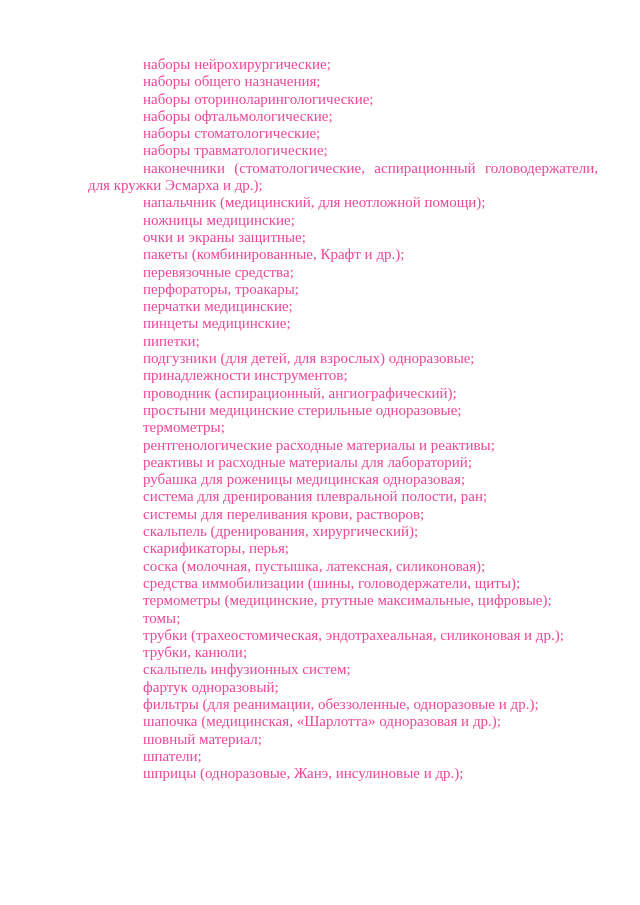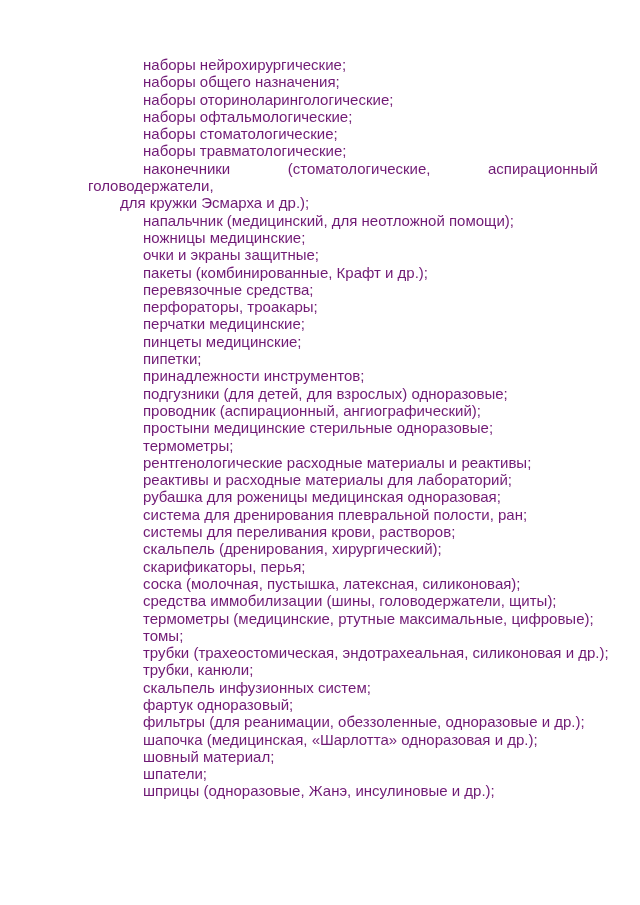--- a/index.html
+++ b/index.html
@@ -6,22 +6,22 @@
     margin: 0;
     padding: 0;
     background: #ffffff;
   }
   .page {
     position: relative;
     width: 640px;
     height: 850px;
     background: #ffffff;
     overflow: hidden;
-    font-family: Liberation Sans, sans-serif;
-    color: #701a75;
+    font-family: Liberation Serif, serif;
+    color: #ec4899;
   }
   .text-block {
     position: absolute;
     left: 88px;
     top: 56px;
     width: 510px;
     font-size: 15px;
     line-height: 17.3px;
   }
   .line {
@@ -30,21 +30,20 @@
     text-indent: 55px;
     white-space: nowrap;
   }
   .line.justified {
     white-space: normal;
     text-align: justify;
     text-align-last: justify;
   }
   .line.continuation {
     text-indent: 0;
-    margin-left: 32px;
   }
 </style>
 </head>
 <body>
 
 <div class="page">
   <div class="text-block">
     <p class="line">наборы нейрохирургические;</p>
     <p class="line">наборы общего назначения;</p>
     <p class="line">наборы оториноларингологические;</p>
@@ -55,22 +54,22 @@
     <p class="line continuation">для кружки Эсмарха и др.);</p>
     <p class="line">напальчник (медицинский, для неотложной помощи);</p>
     <p class="line">ножницы медицинские;</p>
     <p class="line">очки и экраны защитные;</p>
     <p class="line">пакеты (комбинированные, Крафт и др.);</p>
     <p class="line">перевязочные средства;</p>
     <p class="line">перфораторы, троакары;</p>
     <p class="line">перчатки медицинские;</p>
     <p class="line">пинцеты медицинские;</p>
     <p class="line">пипетки;</p>
+    <p class="line">подгузники (для детей, для взрослых) одноразовые;</p>
     <p class="line">принадлежности инструментов;</p>
-    <p class="line">подгузники (для детей, для взрослых) одноразовые;</p>
     <p class="line">проводник (аспирационный, ангиографический);</p>
     <p class="line">простыни медицинские стерильные одноразовые;</p>
     <p class="line">термометры;</p>
     <p class="line">рентгенологические расходные материалы и реактивы;</p>
     <p class="line">реактивы и расходные материалы для лабораторий;</p>
     <p class="line">рубашка для роженицы медицинская одноразовая;</p>
     <p class="line">система для дренирования плевральной полости, ран;</p>
     <p class="line">системы для переливания крови, растворов;</p>
     <p class="line">скальпель (дренирования, хирургический);</p>
     <p class="line">скарификаторы, перья;</p>

